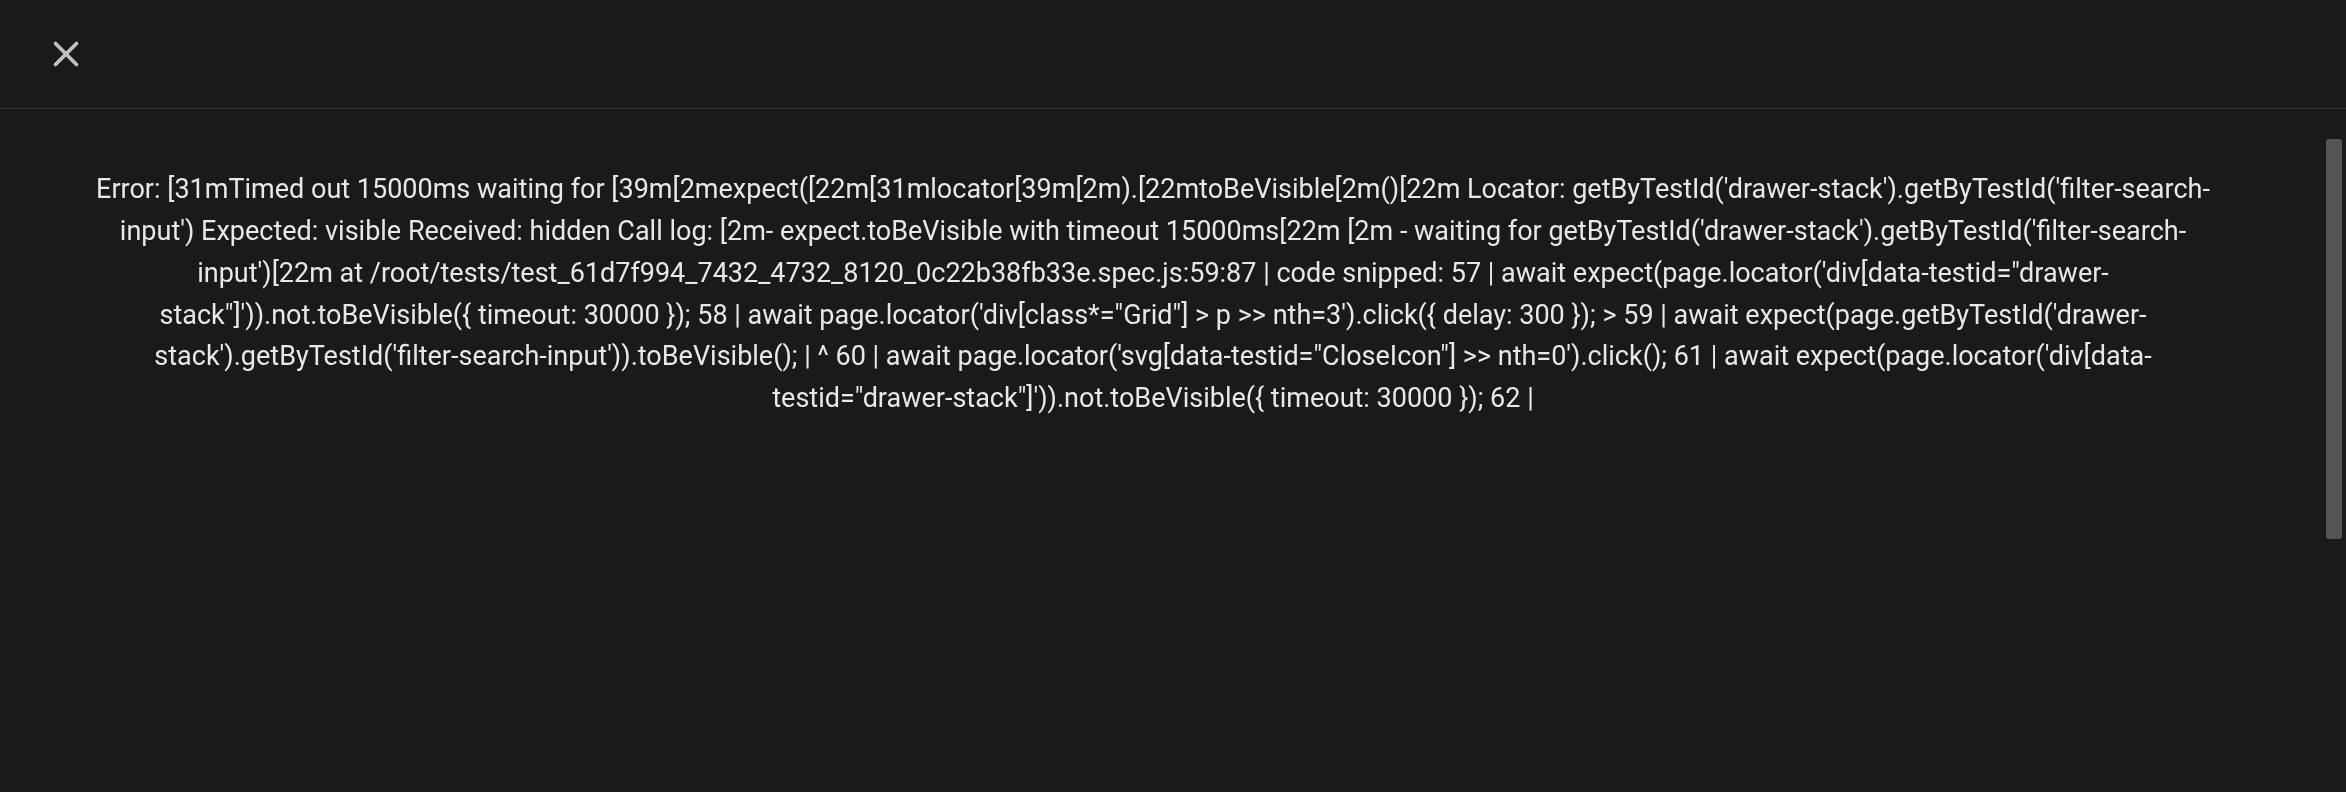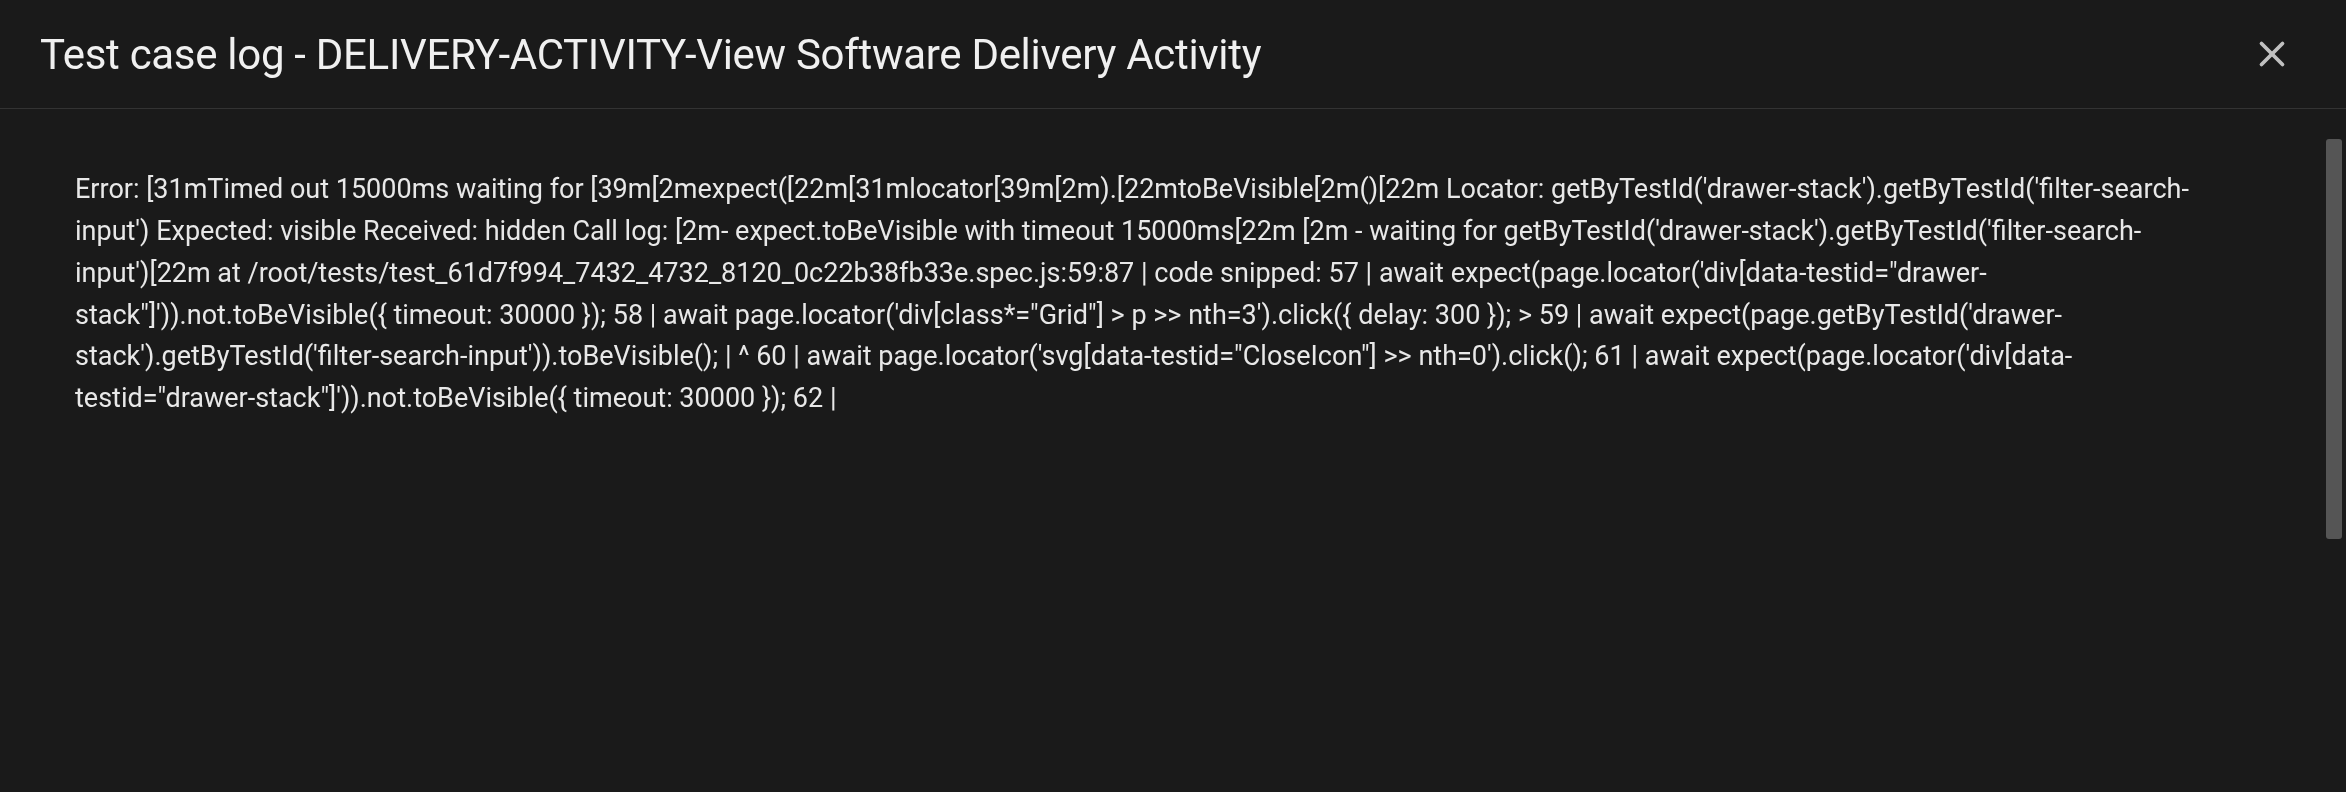--- a/index.html
+++ b/index.html
@@ -48,20 +48,21 @@
       height: calc(100% - 110px);
     }
     .log-content {
       font-size: 27px;
       line-height: 1.55;
       color: #e8e8e8;
       word-wrap: break-word;
       overflow-wrap: break-word;
       font-weight: 400;
       padding-right: 40px;
+      text-align: center;
     }
     .scrollbar-track {
       position: absolute;
       right: 0;
       top: 0;
       width: 24px;
       height: 100%;
     }
     .scrollbar-thumb {
       position: absolute;
@@ -70,21 +71,20 @@
       width: 16px;
       height: 400px;
       background-color: #555;
       border-radius: 3px;
     }
   </style>
 </head>
 <body>
 
 <div class="modal-header">
-  <h1 class="modal-title">Test case log - DELIVERY-ACTIVITY-View Software Delivery Activity</h1>
   <button class="close-button">
     <svg viewBox="0 0 24 24" fill="none" stroke="currentColor" stroke-width="2.5" stroke-linecap="round">
       <line x1="5" y1="5" x2="19" y2="19"></line>
       <line x1="19" y1="5" x2="5" y2="19"></line>
     </svg>
   </button>
 </div>
 
 <div class="modal-body">
   <div class="log-content">Error: [31mTimed out 15000ms waiting for [39m[2mexpect([22m[31mlocator[39m[2m).[22mtoBeVisible[2m()[22m Locator: getByTestId('drawer-stack').getByTestId('filter-search-input') Expected: visible Received: hidden Call log: [2m- expect.toBeVisible with timeout 15000ms[22m [2m - waiting for getByTestId('drawer-stack').getByTestId('filter-search-input')[22m at /root/tests/test_61d7f994_7432_4732_8120_0c22b38fb33e.spec.js:59:87 | code snipped: 57 | await expect(page.locator('div[data-testid="drawer-stack"]')).not.toBeVisible({ timeout: 30000 }); 58 | await page.locator('div[class*="Grid"] &gt; p &gt;&gt; nth=3').click({ delay: 300 }); &gt; 59 | await expect(page.getByTestId('drawer-stack').getByTestId('filter-search-input')).toBeVisible(); | ^ 60 | await page.locator('svg[data-testid="CloseIcon"] &gt;&gt; nth=0').click(); 61 | await expect(page.locator('div[data-testid="drawer-stack"]')).not.toBeVisible({ timeout: 30000 }); 62 |</div>

